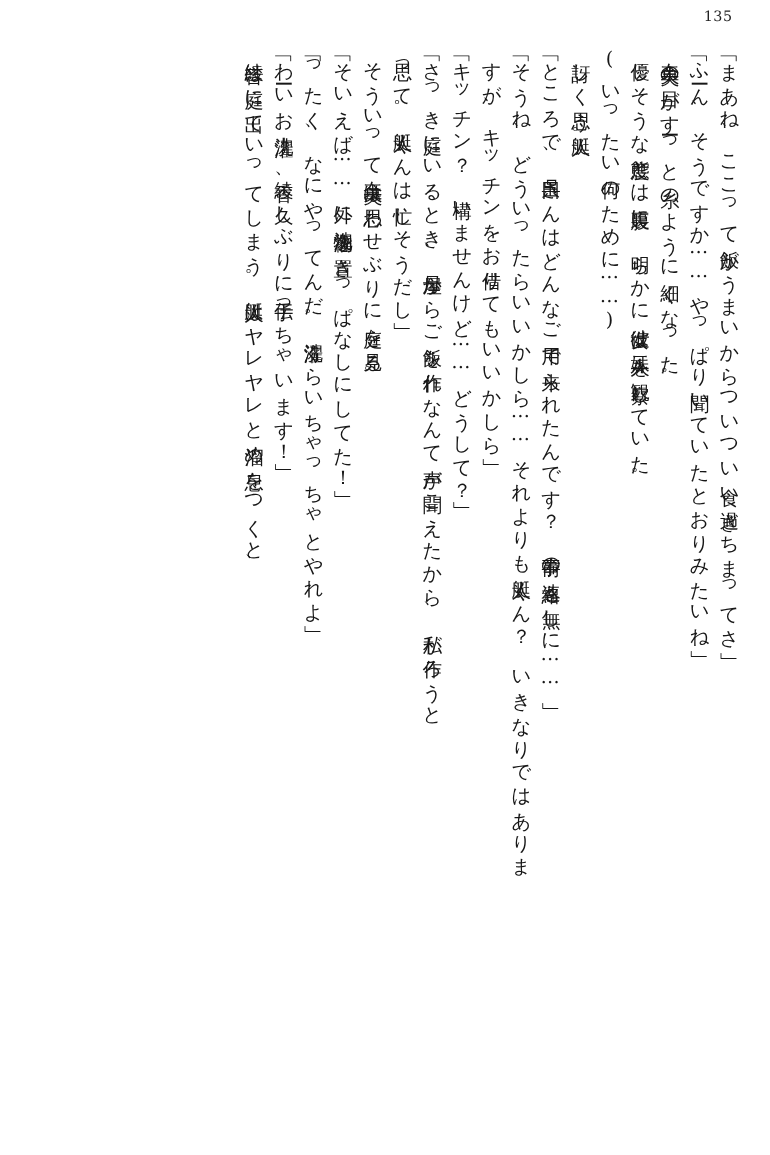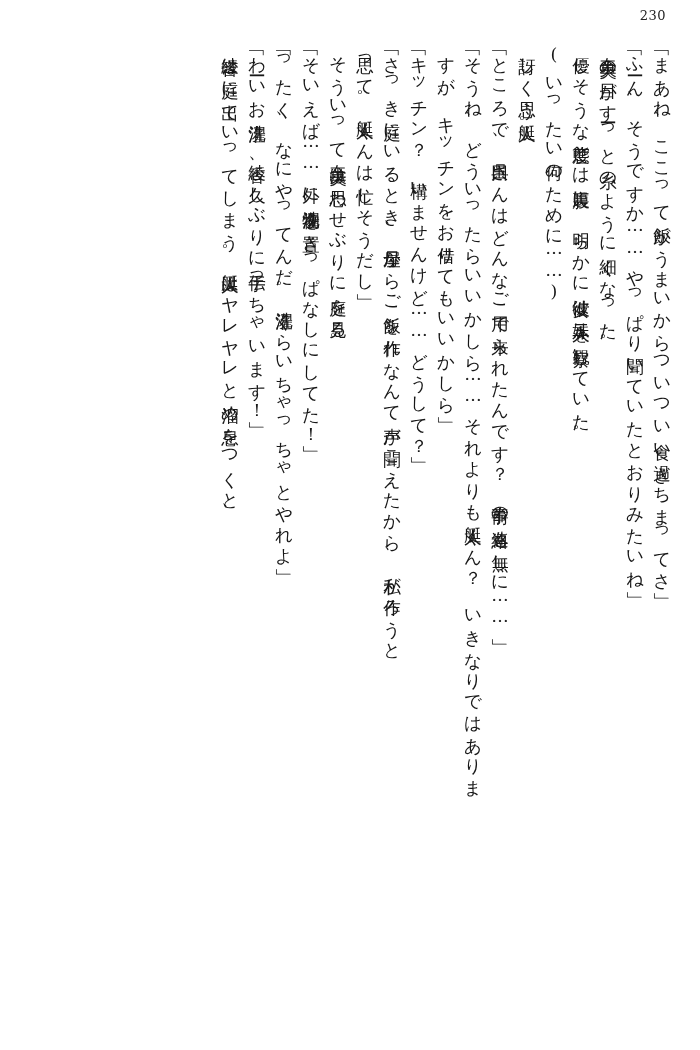--- a/index.html
+++ b/index.html
@@ -56,21 +56,21 @@
     white-space: nowrap;
     overflow: visible;
     font-family: "DejaVu Serif", "Liberation Serif", serif;
     font-weight: 400;
   }
 </style>
 </head>
 <body>
 
 <div class="page">
-  <div class="page-number">230</div>
+  <div class="page-number">135</div>
   <div class="text-frame">
       <div class="vline">「まあね、ここって飯がうまいからついつい食い過ぎちまってさ」</div>
       <div class="vline">「ふーん、そうですか……やっぱり聞いていたとおりみたいね」</div>
       <div class="vline">奈央美の目がすーっと糸のように細くなった。</div>
       <div class="vline">優しそうな態度とは裏腹に、明らかに彼女は妹二人を観察していた。</div>
       <div class="vline">(いったい何のために……)</div>
       <div class="vline">訝しく思う艇人。</div>
       <div class="vline">「ところで、呉田さんはどんなご用で来られたんです？　事前の連絡も無しに……」</div>
       <div class="vline">「そうね、どういったらいいかしら……それよりも艇人くん？　いきなりではありま</div>
       <div class="vline">すが、キッチンをお借りてもいいかしら」</div>

